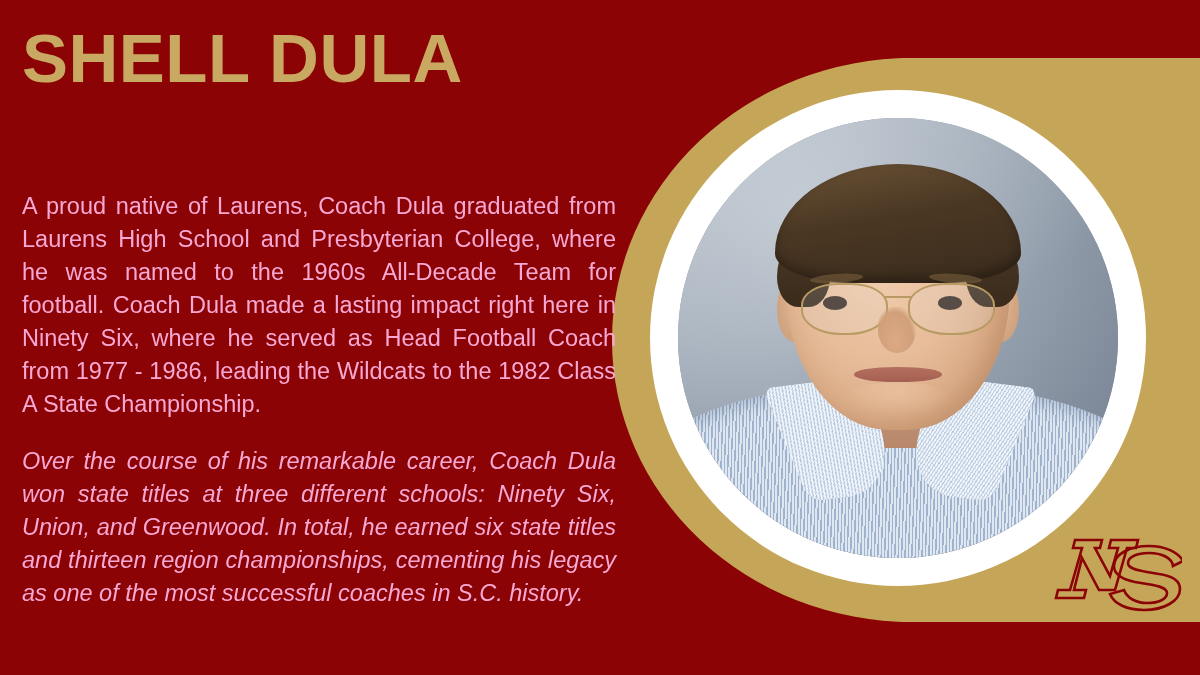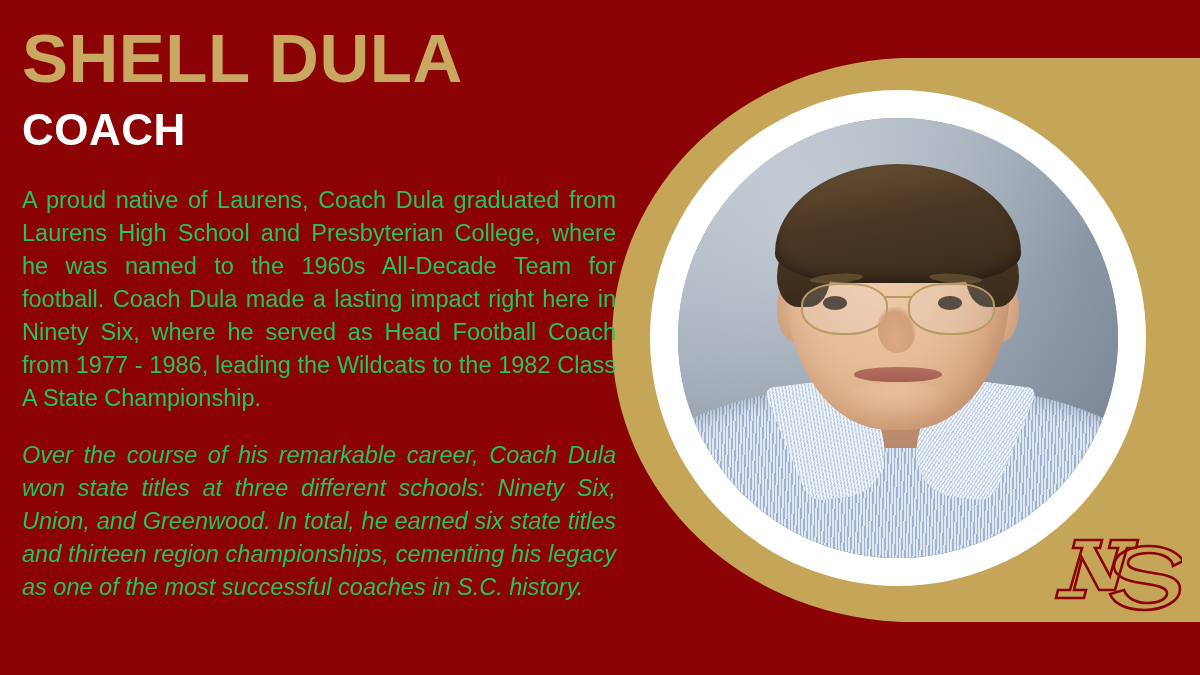--- a/index.html
+++ b/index.html
@@ -244,23 +244,23 @@
     top: 108px;
     font-size: 44px;
     line-height: 1.0;
     font-weight: 700;
     letter-spacing: .5px;
     color: #FFFFFF;
   }
   .bodycopy {
     position: absolute;
     left: 22px;
-    top: 184px;
+    top: 190px;
     width: 594px;
-    color: #22c55e;
+    color: #f9a8d4;
     font-size: 23.5px;
     line-height: 33px;
     text-align: justify;
     font-weight: 400;
   }
   .bodycopy p { margin: 0 0 24px 0; }
   .bodycopy p:last-child { margin-bottom: 0; font-style: italic; }
 </style>
 </head>
 <body>
@@ -302,20 +302,19 @@
       <g fill="none" stroke="#8B0304" stroke-width="2.6" stroke-linejoin="miter">
 
         <path d="M6 72 L18 72 L30 30 L21 30 L23 22 L50 22 L48 30 L43 30 L58 58 L66 30 L57 30 L59 22 L86 22 L84 30 L75 30 L63 72 L47 72 L30 40 L22 72 L34 72 L32 80 L4 80 Z"></path>
 
         <path d="M121 48 C120 40 110 35 97 35 C85 35 76 39 76 45 C76 50 83 52 95 54 L107 56 C121 58 128 63 128 71 C128 83 112 92 92 92 C75 92 62 86 58 76 L72 72 C75 80 84 85 95 85 C107 85 115 81 115 75 C115 70 108 68 95 66 L83 64 C69 61 62 56 62 48 C62 36 78 28 97 28 C113 28 126 34 131 43 Z"></path>
       </g>
     </svg>
   </div>
 
   <div class="headline">SHELL DULA</div>
-  <div class="subhead">COACH</div>
 
   <div class="bodycopy">
     <p>A proud native of Laurens, Coach Dula graduated from Laurens High School and Presbyterian College, where he was named to the 1960s All-Decade Team for football. Coach Dula made a lasting impact right here in Ninety Six, where he served as Head Football Coach from 1977 - 1986, leading the Wildcats to the 1982 Class A State Championship.</p>
     <p>Over the course of his remarkable career, Coach Dula won state titles at three different schools: Ninety Six, Union, and Greenwood. In total, he earned six state titles and thirteen region championships, cementing his legacy as one of the most successful coaches in S.C. history.</p>
   </div>
 
 </div>
 
 </body></html>

